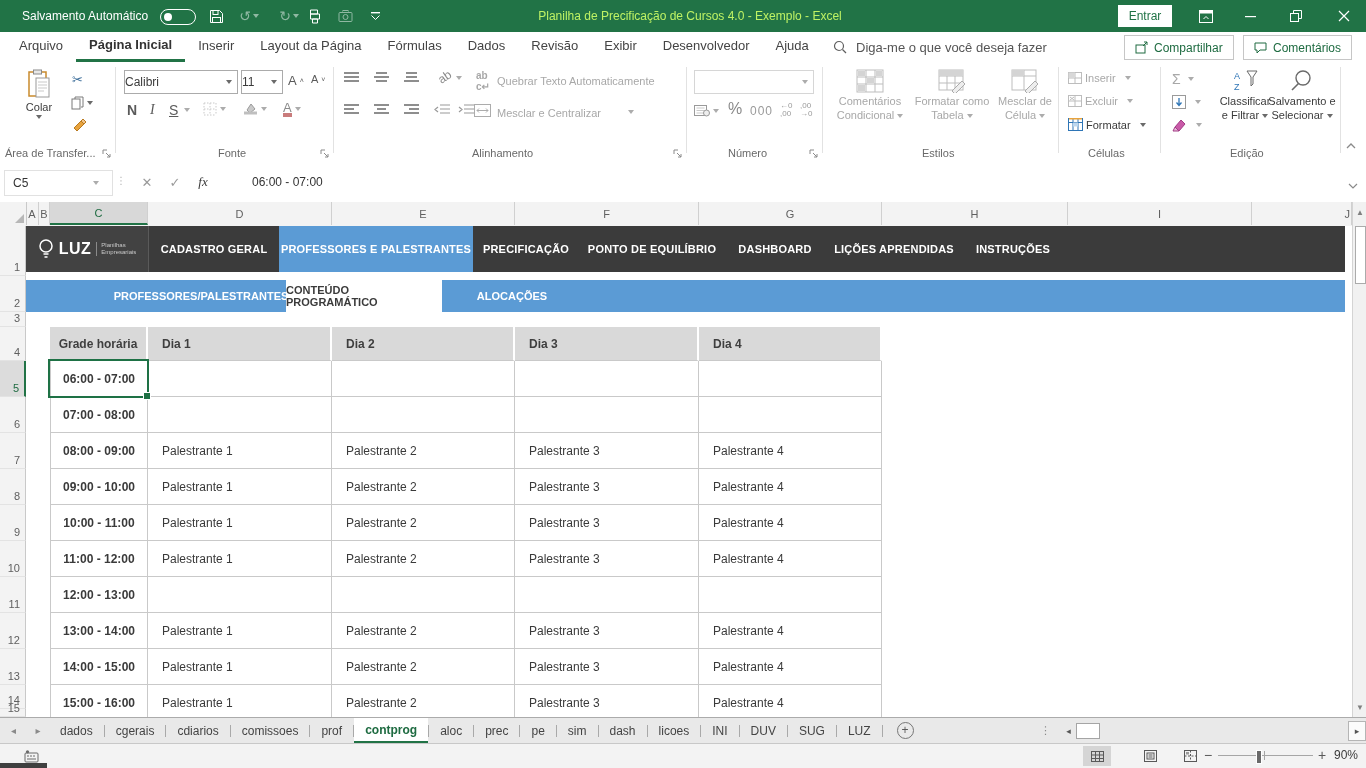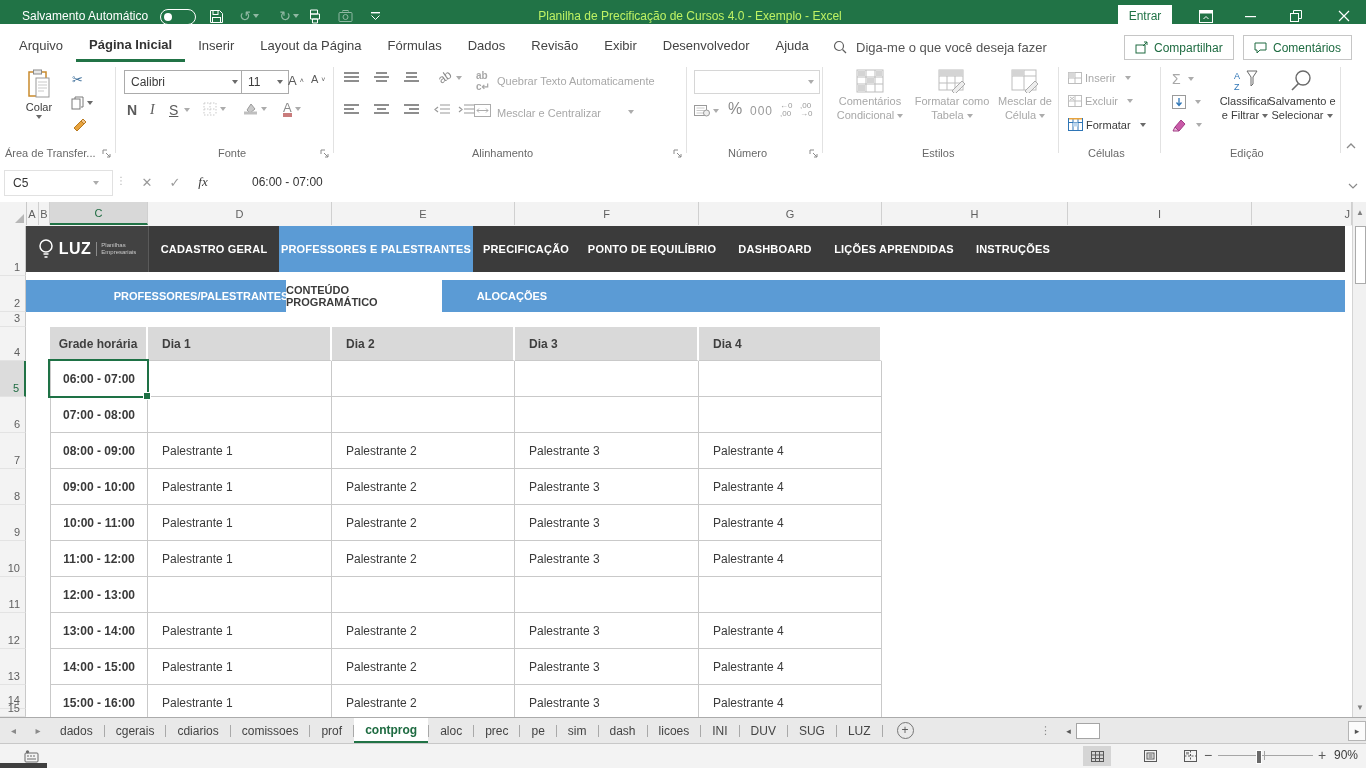--- a/index.html
+++ b/index.html
@@ -1,20 +1,20 @@
 <!DOCTYPE html>
 <html><head>
 <meta charset="utf-8">
 <style>
   html,body{margin:0;padding:0;background:#999;}
   .screen{position:relative;width:1366px;height:768px;background:#fff;overflow:hidden;
           font-family:"Liberation Sans",sans-serif;-webkit-font-smoothing:antialiased;}
   .abs{position:absolute;}
   
-  .tb{position:absolute;left:0;top:0;width:1366px;height:24px;background:#217346;color:#fff;}
+  .tb{position:absolute;left:0;top:0;width:1366px;height:32px;background:#217346;color:#fff;}
   .tb .txt{font-size:12px;line-height:32px;}
   .toggle{position:absolute;left:160px;top:9px;width:34px;height:14px;border:1px solid #fff;border-radius:8px;}
   .toggle .knob{position:absolute;left:3px;top:3px;width:8px;height:8px;border-radius:50%;background:#fff;}
   .qico{position:absolute;top:0;height:32px;display:flex;align-items:center;justify-content:center;width:26px;color:#fff;font-size:14px;}
   .dim{color:#8fb8a2 !important;}
   .wtitle{position:absolute;left:440px;top:0;width:500px;text-align:center;font-size:12px;line-height:32px;color:#bef264;white-space:nowrap;}
   .entrar{position:absolute;left:1118px;top:5px;width:54px;height:22px;background:#fff;color:#217346;font-size:12px;display:flex;align-items:center;justify-content:center;}
   .wbtn{position:absolute;top:0;width:45px;height:32px;display:flex;align-items:center;justify-content:center;color:#fff;}
   
   .mb{position:absolute;left:0;top:32px;width:1366px;height:30px;background:#fff;}
@@ -25,21 +25,21 @@
   .mbtn{position:absolute;top:3px;height:23px;border:1px solid #C6C6C6;background:#fff;color:#1E6B41;font-size:12px;display:flex;align-items:center;gap:6px;padding:0 10px;}
   
   .rb{position:absolute;left:0;top:62px;width:1366px;height:100px;background:#fff;border-bottom:1px solid #D5D5D5;font-size:11px;color:#3b3b3b;}
   .gsep{position:absolute;top:5px;height:86px;width:1px;background:#E2E2E2;}
   .glabel{position:absolute;bottom:3px;font-size:11px;color:#696969;white-space:nowrap;}
   .launcher{position:absolute;bottom:4px;width:9px;height:9px;}
   .chev{display:inline-block;width:0;height:0;border-left:3px solid transparent;border-right:3px solid transparent;border-top:4px solid #6a6a6a;vertical-align:middle;}
   .chev.lt{border-top-color:#ACACAC;}
   .rtx{white-space:nowrap;}
   .disab{color:#A8A8A8;}
-  .combo{position:absolute;height:22px;border:1px solid #ABABAB;background:#fff;display:flex;align-items:center;font-size:12px;padding-left:6px;}
+  .combo{position:absolute;height:22px;border:1px solid #ABABAB;background:#fff;display:flex;align-items:center;font-size:12px;}
   .combo .chev{position:absolute;right:5px;}
   .bigbtn{position:absolute;display:flex;flex-direction:column;align-items:center;gap:2px;}
   .sicon{position:absolute;display:flex;align-items:center;gap:3px;}
   
   .fxb{position:absolute;left:0;top:162px;width:1366px;height:40px;background:#fff;border-bottom:1px solid #D0D0D0;}
   .namebox{position:absolute;left:4px;top:8px;width:99px;height:24px;border:1px solid #E1E1E1;font-size:12px;color:#333;display:flex;align-items:center;padding-left:8px;}
   .fxbtn{position:absolute;top:8px;height:24px;width:26px;display:flex;align-items:center;justify-content:center;color:#9a9a9a;font-size:13px;}
   .fxval{position:absolute;left:252px;top:8px;height:24px;display:flex;align-items:center;font-size:12px;color:#333;}
   
   .ch{position:absolute;left:0;top:202px;width:1352px;height:24px;background:#F3F3F3;border-bottom:1px solid #C9C9C9;}

